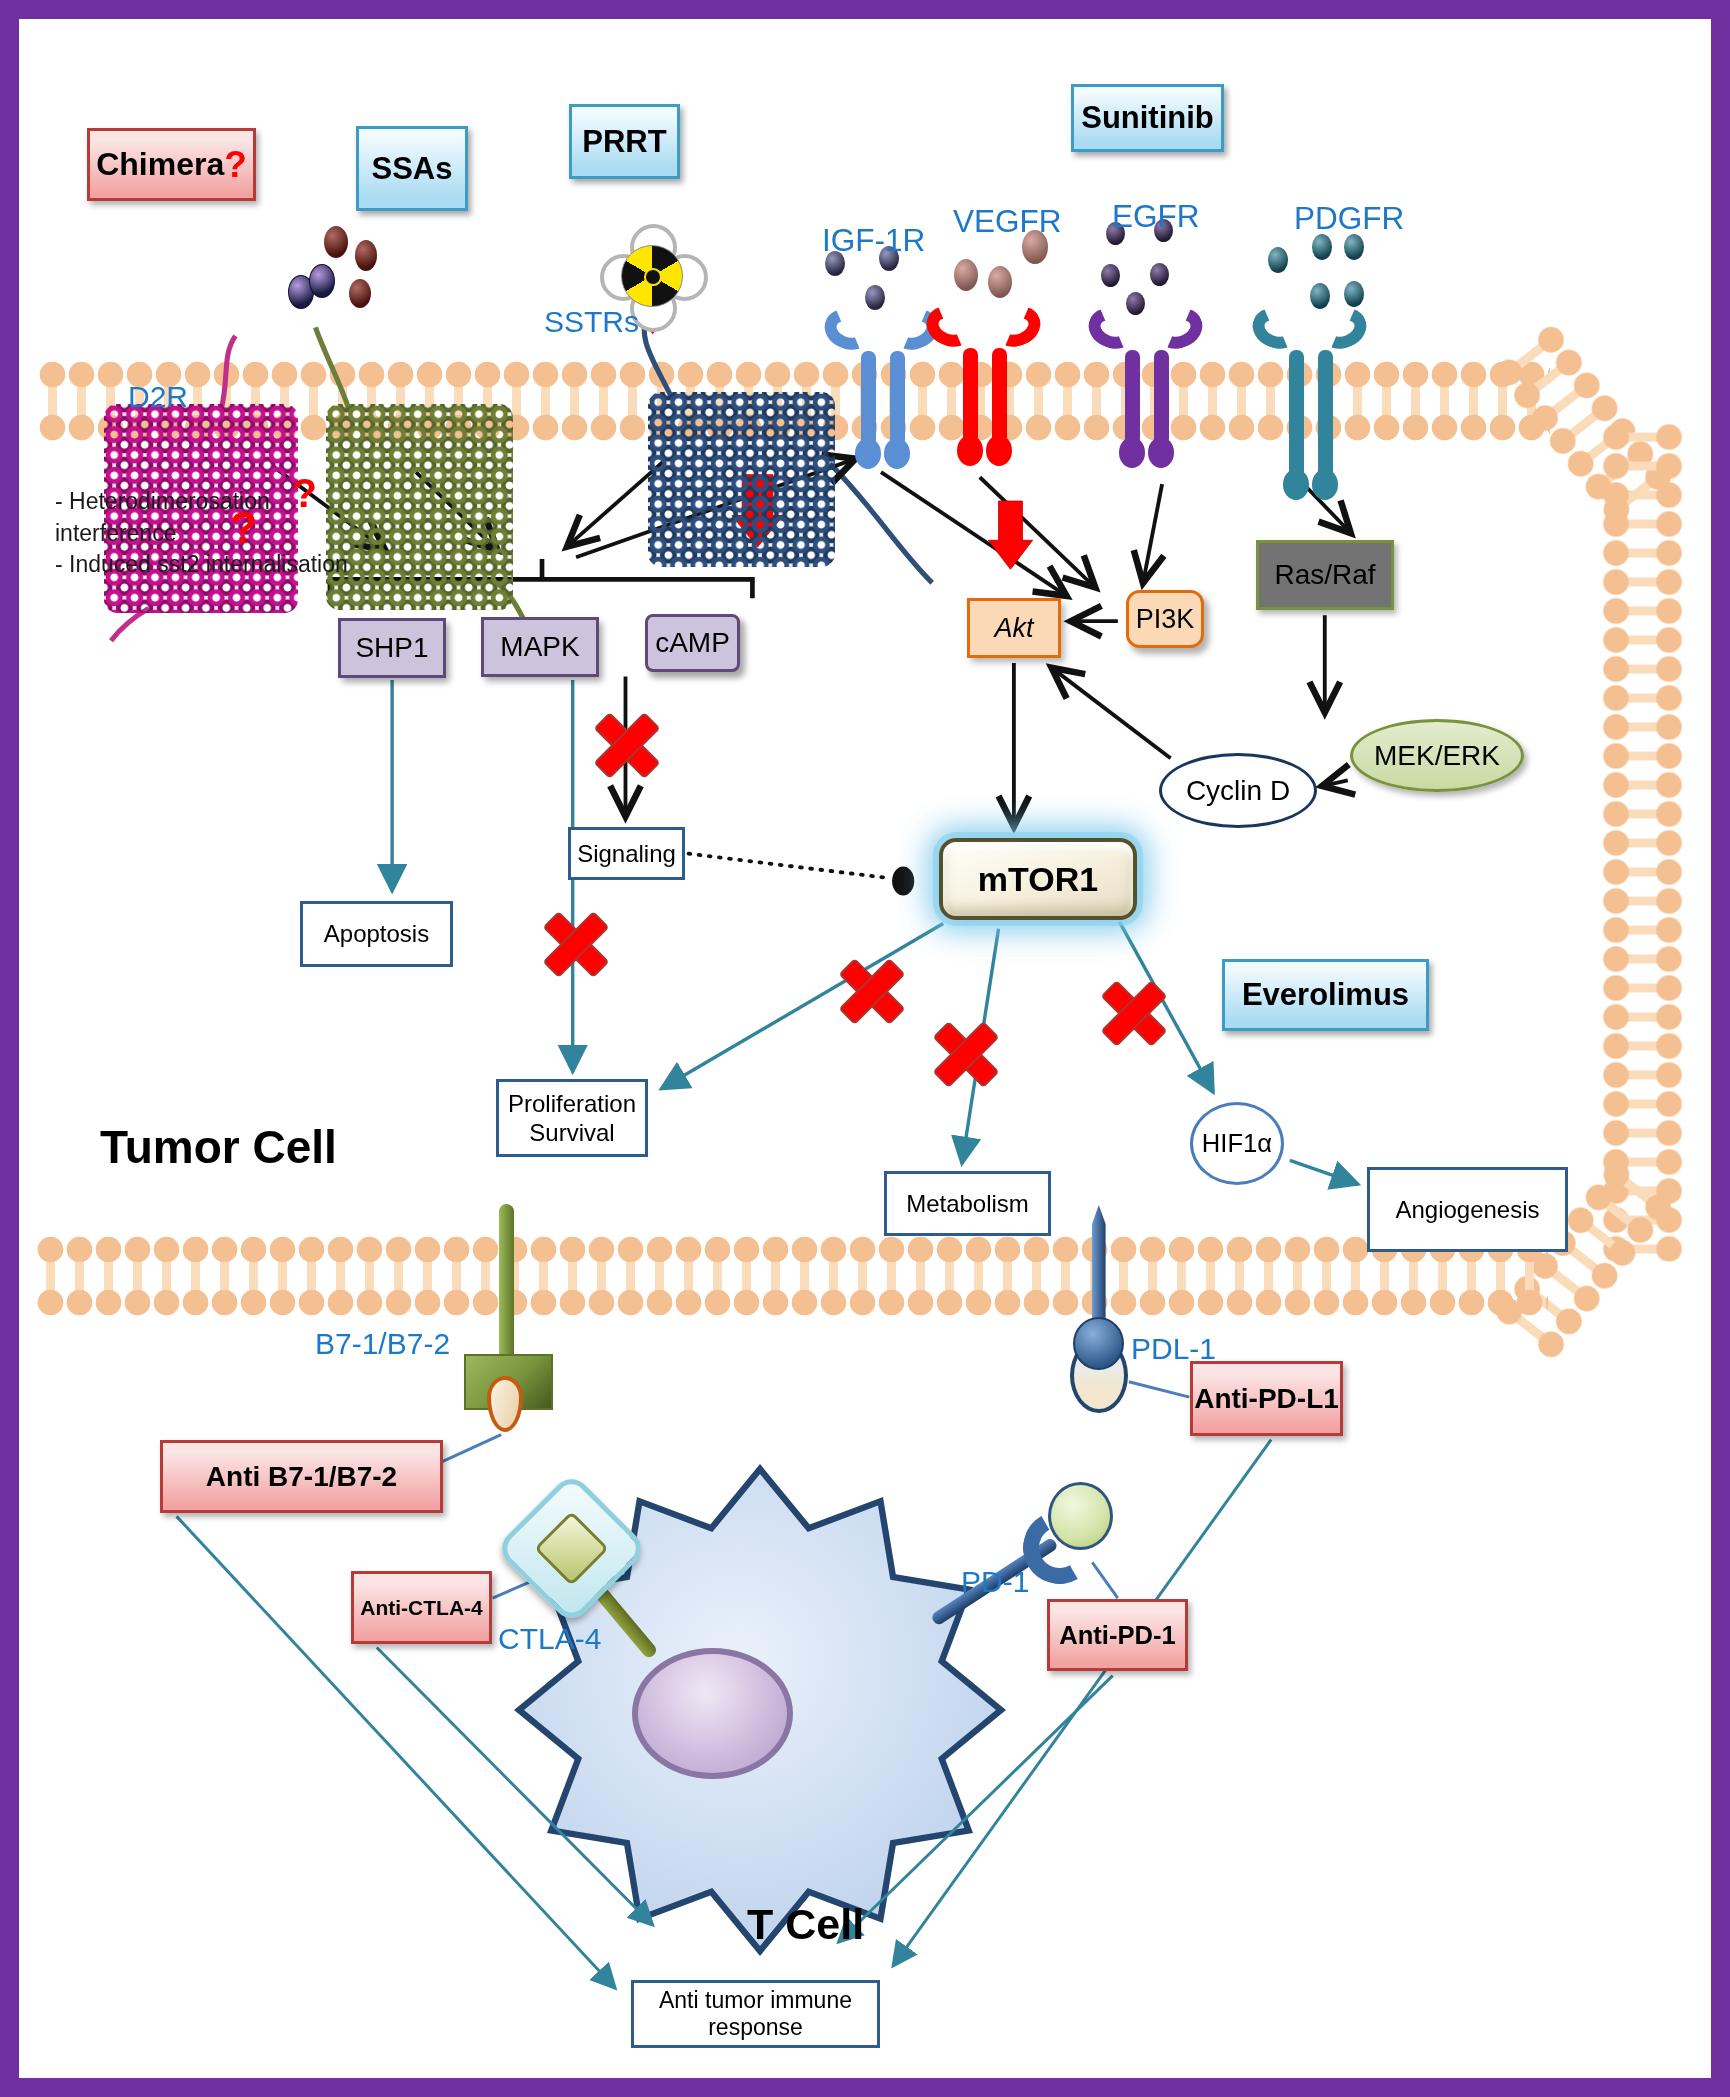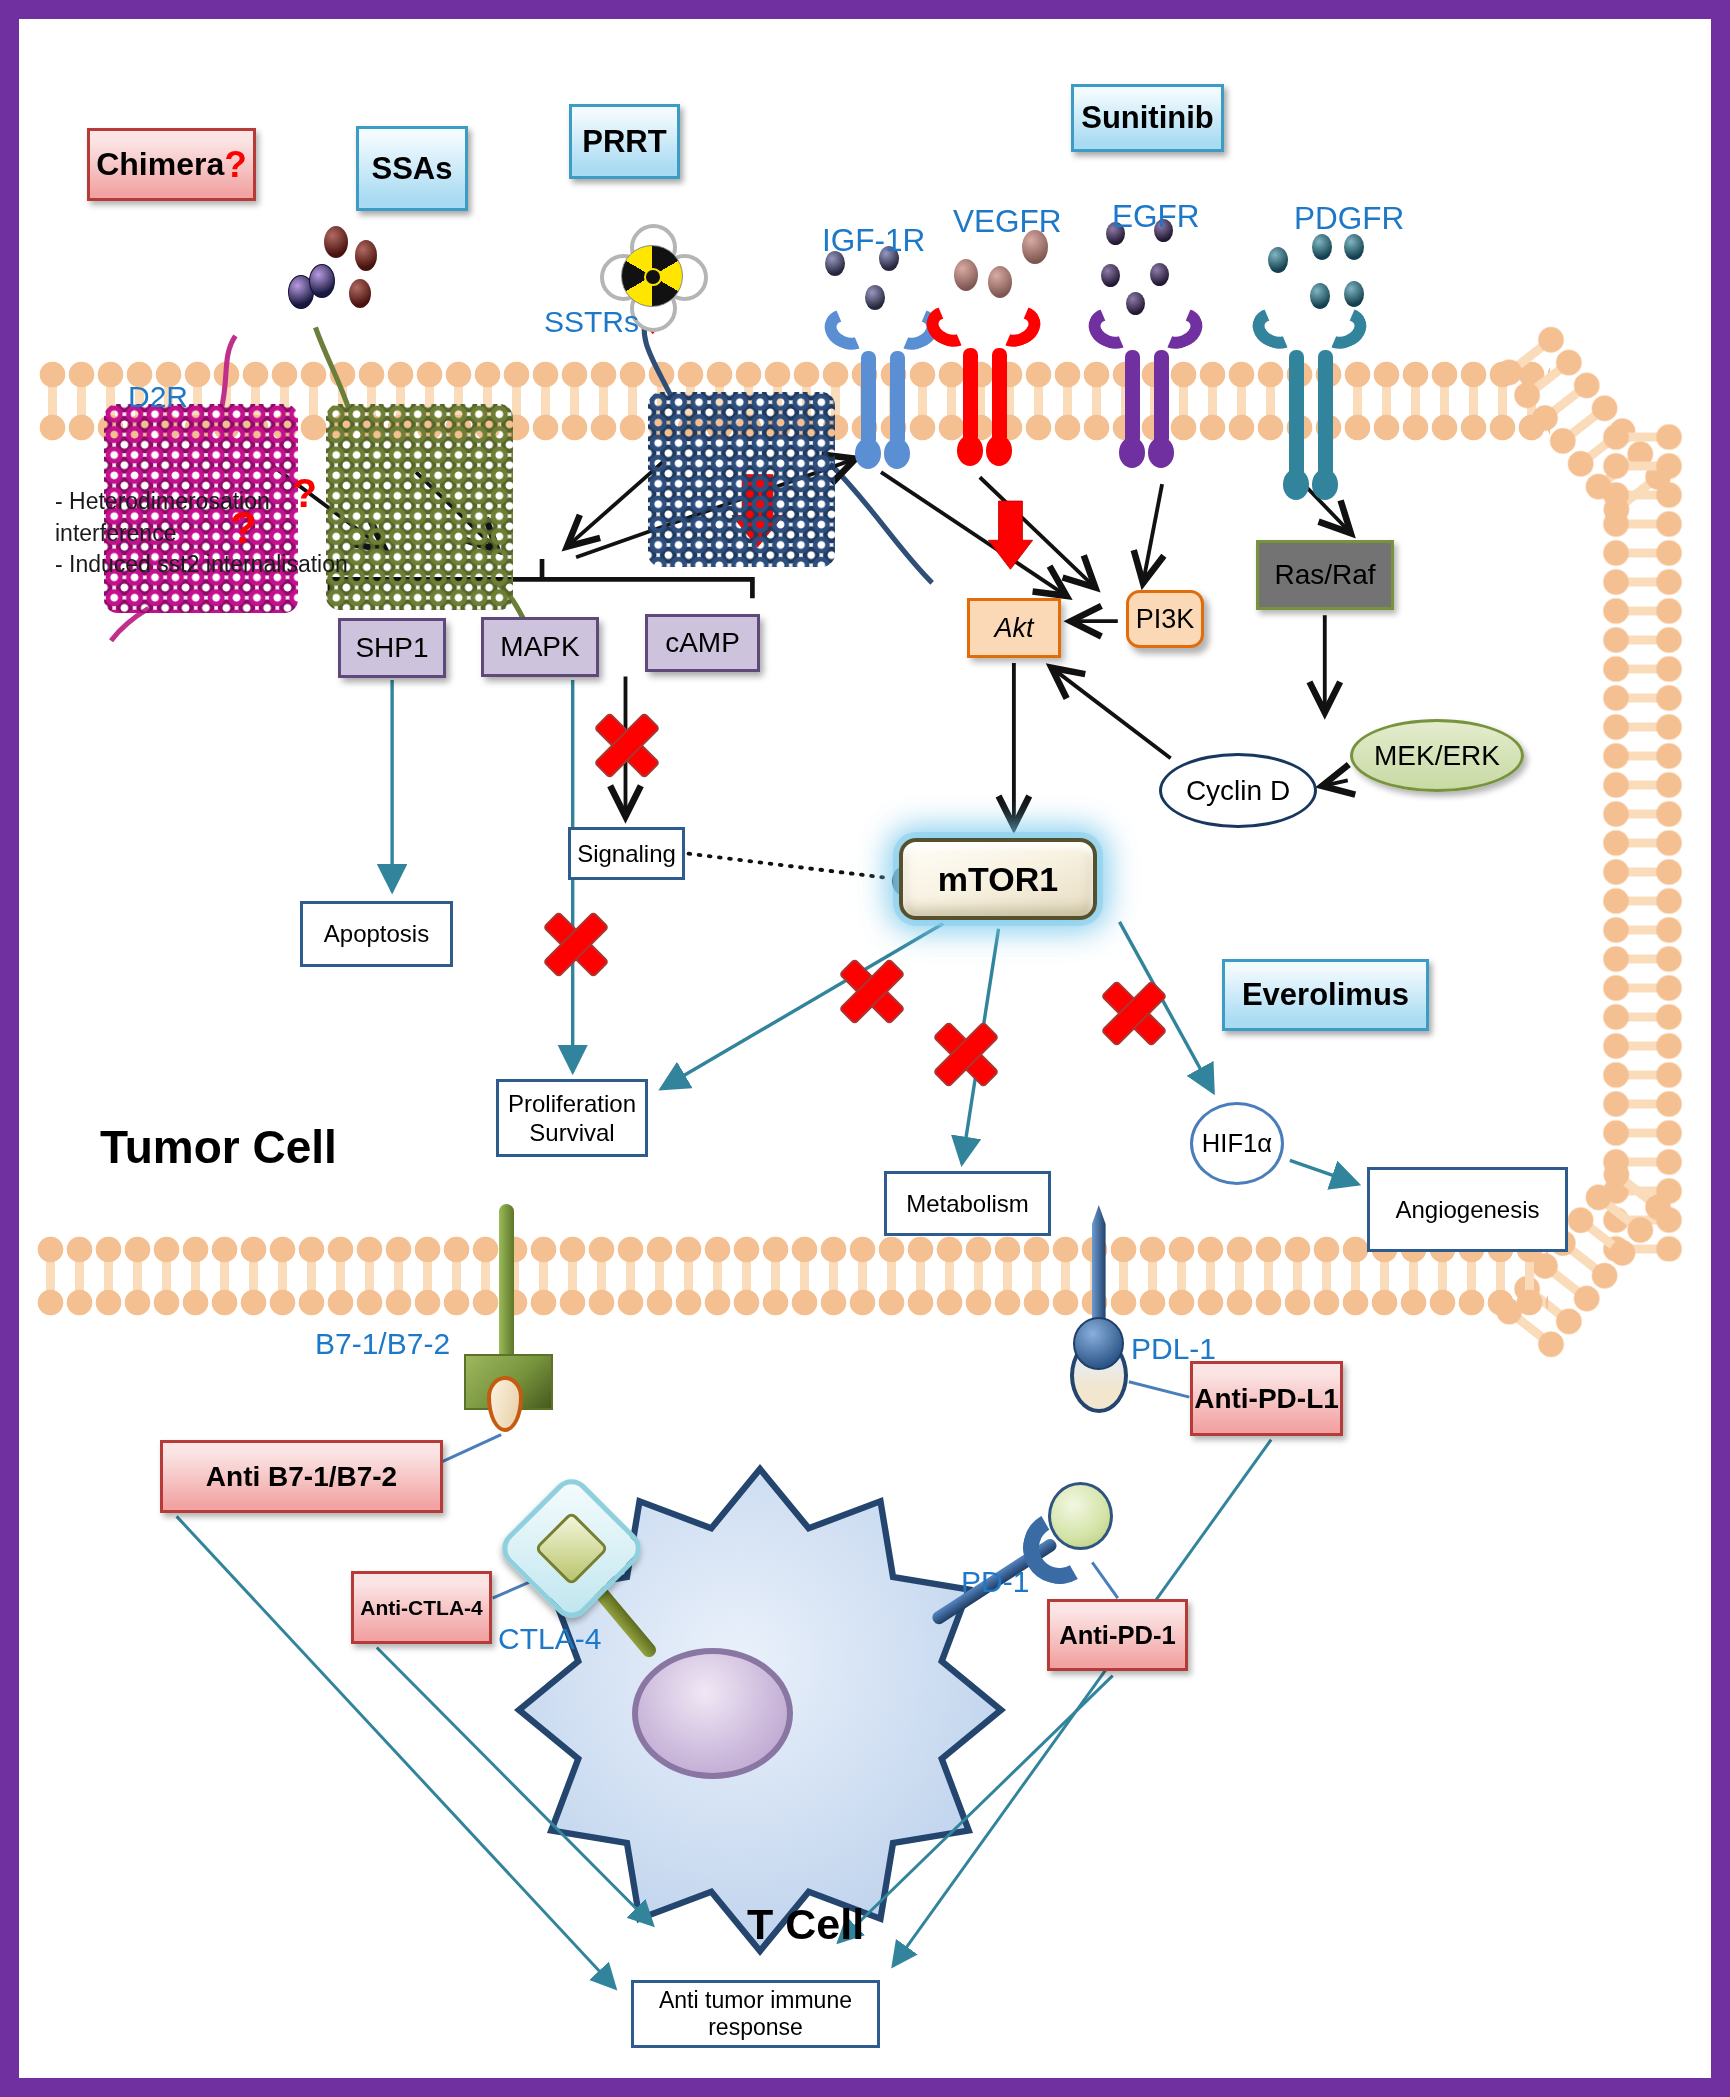--- a/index.html
+++ b/index.html
@@ -269,39 +269,39 @@
   </div>
   <div class="qmark" style="left:211px;top:484px;font-size:44px;">?</div>
   <div class="qmark" style="left:273px;top:451px;font-size:41px;">?</div>
 
   <div class="box box-lav" style="left:319px;top:599px;width:108px;height:60px;">
     <span>SHP1</span>
   </div>
   <div class="box box-lav" style="left:462px;top:598px;width:118px;height:60px;">
     <span>MAPK</span>
   </div>
-  <div class="box box-lav" style="left:626px;top:595px;width:115px;height:58px;">
+  <div class="box box-lav" style="left:626px;top:595px;width:95px;height:58px;border-radius:8px;">
     <span>cAMP</span>
   </div>
   <div class="box box-orange" style="left:948px;top:579px;width:94px;height:60px;font-style:italic;">
     <span>Akt</span>
   </div>
   <div class="box box-orange" style="left:1107px;top:571px;width:78px;height:58px;border-radius:13.6px;">
     <span>PI3K</span>
   </div>
   <div class="box box-green" style="left:1237px;top:521px;width:138px;height:70px;">
     <span>Ras/Raf</span>
   </div>
   <div class="box box-green ellipse" style="left:1331px;top:700px;width:174px;height:73px;background:linear-gradient(#E3ECCD,#C8DAA4);">
     <span>MEK/ERK</span>
   </div>
   <div class="box ellipse" style="left:1140px;top:734px;width:158px;height:75px;background:#fff;border:3.4px solid #17375E;font-size:28px;">
     <span>Cyclin D</span>
   </div>
-  <div class="box mtor" style="left:880px;top:819px;width:198px;height:82px;">
+  <div class="box mtor" style="left:920px;top:819px;width:198px;height:82px;">
     <span>mTOR1</span>
   </div>
   <div class="box box-out" style="left:549px;top:808px;width:117px;height:53px;border-width:3px;">
     <span>Signaling</span>
   </div>
   <div class="box ellipse" style="left:1171px;top:1083px;width:94px;height:83px;background:#fff;border:3.4px solid #4A7EBB;font-size:25.6px;">
     <span>HIF1α</span>
   </div>
 
   <div class="box box-out" style="left:281px;top:882px;width:153px;height:66px;">

